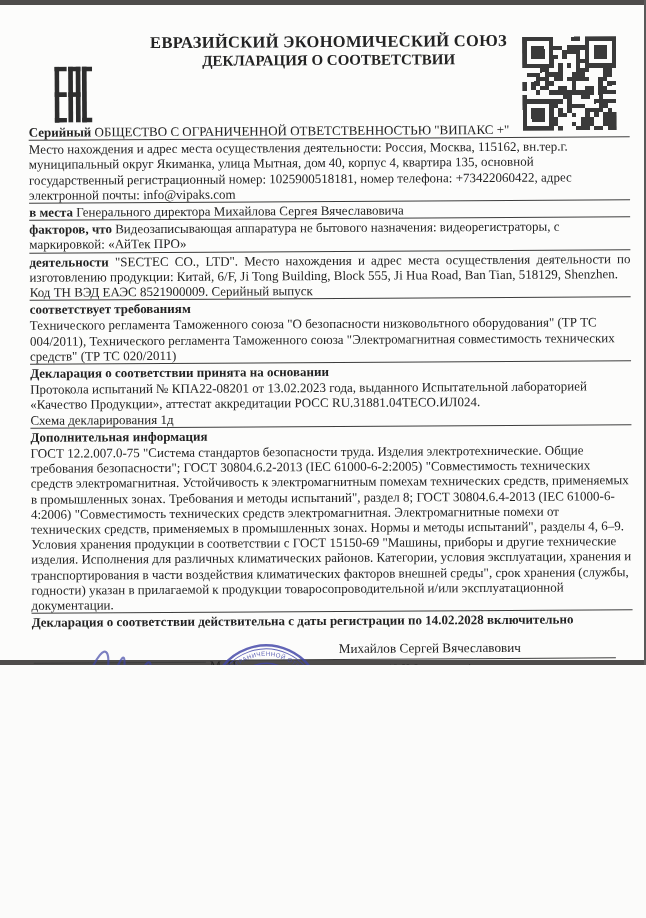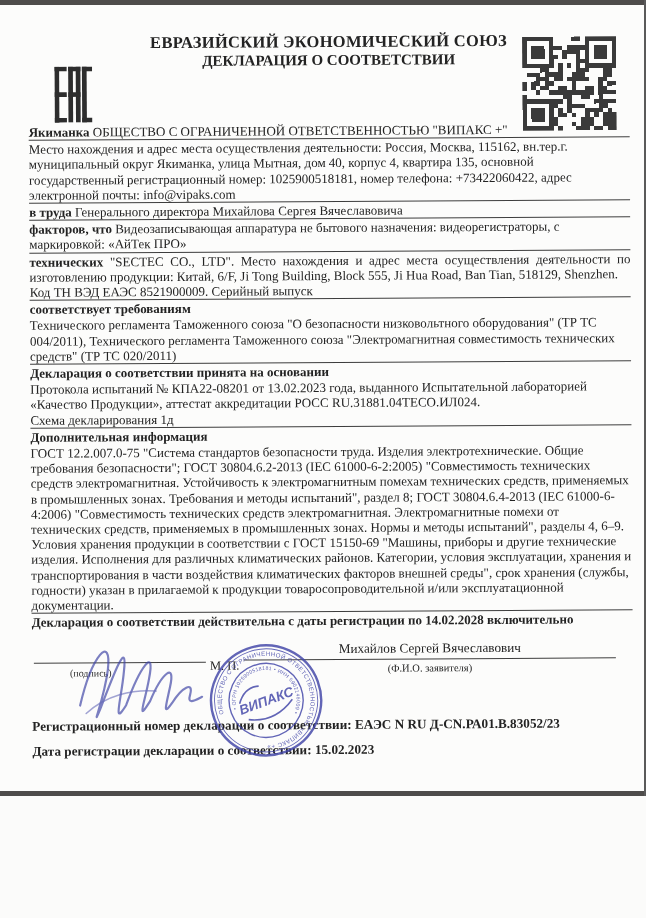--- a/index.html
+++ b/index.html
@@ -1,21 +1,21 @@
 <!DOCTYPE html>
 <html><head>
 <meta charset="utf-8">
 <style>
   html,body{margin:0;padding:0;}
   body{
     width:646px;height:918px;background:#fbfbfa;
     font-family:"Liberation Serif","DejaVu Serif",serif;
     color:#232323;overflow:hidden;
   }
-  .page{position:relative;width:646px;height:796px;background:#fcfcfb;overflow:hidden;}
+  .page{position:relative;width:646px;height:665px;background:#fcfcfb;overflow:hidden;}
   .scan-bar{position:absolute;left:0;width:646px;height:5px;background:#4e4c4b;}
   .scan-bar.top{top:0;}
   .scan-bar.bottom{bottom:0;}
   .scan-edge-right{position:absolute;right:0;top:0;width:2px;height:918px;background:#5a5a5a;}
   .content{
     position:absolute;left:28px;top:28px;width:601px;
     transform:rotate(-0.35deg);transform-origin:50% 0;
     font-size:13px;line-height:15.2px;
   }
   p{margin:0;}
@@ -227,37 +227,37 @@
           <rect x="14" y="0" width="7" height="7" fill="#3a3a3a"></rect>
           <rect x="15" y="1" width="5" height="5" fill="#fcfcfb"></rect>
           <rect x="16" y="2" width="3" height="3" fill="#3a3a3a"></rect>
           <rect x="0" y="14" width="7" height="7" fill="#3a3a3a"></rect>
           <rect x="1" y="15" width="5" height="5" fill="#fcfcfb"></rect>
           <rect x="2" y="16" width="3" height="3" fill="#3a3a3a"></rect>
         </svg>
     </div>
 
     <div class="sec">
-      <p><b>Якиманка</b> <span>ОБЩЕСТВО С ОГРАНИЧЕННОЙ ОТВЕТСТВЕННОСТЬЮ "ВИПАКС +"</span></p>
+      <p><b>Серийный</b> <span>ОБЩЕСТВО С ОГРАНИЧЕННОЙ ОТВЕТСТВЕННОСТЬЮ "ВИПАКС +"</span></p>
     </div>
 
     <div class="sec">
       <p>Место нахождения и адрес места осуществления деятельности: Россия, Москва, 115162, вн.тер.г. муниципальный округ Якиманка, улица Мытная, дом 40, корпус 4, квартира 135, основной государственный регистрационный номер: 1025900518181, номер телефона: +73422060422, адрес электронной почты: info@vipaks.com</p>
     </div>
 
     <div class="sec">
-      <p><b>в труда</b> <span>Генерального директора Михайлова Сергея Вячеславовича</span></p>
+      <p><b>в места</b> <span>Генерального директора Михайлова Сергея Вячеславовича</span></p>
     </div>
 
     <div class="sec">
       <p><b>факторов, что</b> <span>Видеозаписывающая аппаратура не бытового назначения: видеорегистраторы, с маркировкой: «АйТек ПРО»</span></p>
     </div>
 
     <div class="sec">
-      <p class="just"><b>технических</b> <span>"SECTEC CO., LTD". Место нахождения и адрес места осуществления деятельности по изготовлению продукции: Китай, 6/F, Ji Tong Building, Block 555, Ji Hua Road, Ban Tian, 518129, Shenzhen.</span></p>
+      <p class="just"><b>деятельности</b> <span>"SECTEC CO., LTD". Место нахождения и адрес места осуществления деятельности по изготовлению продукции: Китай, 6/F, Ji Tong Building, Block 555, Ji Hua Road, Ban Tian, 518129, Shenzhen.</span></p>
       <p>Код ТН ВЭД ЕАЭС 8521900009. Серийный выпуск</p>
     </div>
 
     <div class="sec noline">
       <p class="boldline">соответствует требованиям</p>
     </div>
 
     <div class="sec">
       <p>Технического регламента Таможенного союза "О безопасности низковольтного оборудования" (ТР ТС 004/2011), Технического регламента Таможенного союза "Электромагнитная совместимость технических средств" (ТР ТС 020/2011)</p>
     </div>

